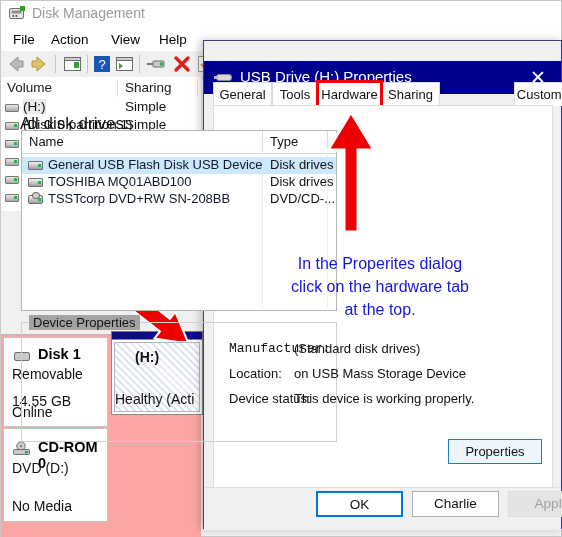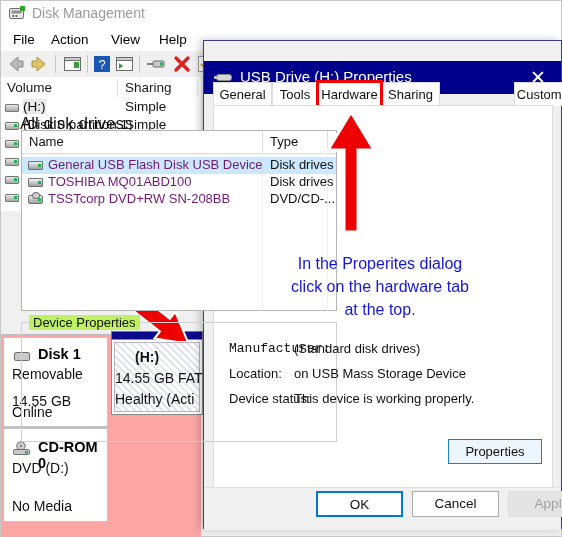--- a/index.html
+++ b/index.html
@@ -67,35 +67,35 @@
 
   #tabpanel{position:absolute;left:9px;top:64px;width:340px;height:393px;background:#fff;border:1px solid #dcdcdc;box-sizing:border-box;}
 
   #alldrives-label{position:absolute;left:20px;top:114px;font-size:17px;color:#111;}
   #lv{position:absolute;left:21px;top:130px;width:316px;height:181px;background:#fff;border:1px solid #b5b5b5;box-sizing:border-box;}
   #lv-head{position:absolute;left:0;top:0;width:314px;height:22px;background:#fff;border-bottom:1px solid #dadada;}
   .lvh{position:absolute;top:3px;font-size:13px;color:#111;}
   .lvh-div{position:absolute;top:0;width:1px;height:21px;background:#dcdcdc;}
   .lv-row{position:absolute;left:0;width:314px;height:17px;}
   .lv-row.sel{background:#cce8ff;}
-  .lv-name{position:absolute;left:26px;top:0px;font-size:13px;color:#701a75;white-space:nowrap;}
+  .lv-name{position:absolute;left:26px;top:0px;font-size:13px;color:#0f172a;white-space:nowrap;}
   .lv-type{position:absolute;left:248px;top:0px;font-size:13px;color:#111;white-space:nowrap;}
   .lv-ico{position:absolute;left:6px;top:4px;width:15px;height:9px;background:linear-gradient(#f2f2f2,#9f9f9f);border:1px solid #6f6f6f;border-radius:1px;box-sizing:border-box;}
   .lv-ico .led{position:absolute;right:1px;top:2px;width:3px;height:3px;background:#22b14c;}
   .lv-ico.cd{border-radius:2px;}
   .lv-ico.cd:before{content:"";position:absolute;left:3px;top:-4px;width:8px;height:7px;border:1px solid #6f6f6f;border-radius:50%;background:#cfcfcf;box-sizing:border-box;}
   .lv-divcol{position:absolute;left:240px;top:22px;width:1px;height:158px;background:#eee;}
 
   
   #anno-dlg{position:absolute;left:215px;top:232px;width:330px;text-align:center;
     font-weight:normal;font-size:16px;line-height:23px;color:#1616d8;margin-top:20px;}
 
   
   #grp{position:absolute;left:21px;top:322px;width:316px;height:120px;border:1px solid #d0d0d0;box-sizing:border-box;background:transparent;}
-  #grp-legend{position:absolute;left:29px;top:315px;background:#bef264;padding:0 4px;font-size:13px;color:#111;}
+  #grp-legend{position:absolute;left:29px;top:315px;background:#a3a3a3;padding:0 4px;font-size:13px;color:#111;}
   .kv-k{position:absolute;font-size:13px;color:#111;white-space:nowrap;}
   .kv-v{position:absolute;left:294px;font-size:13px;color:#111;white-space:nowrap;}
   #btn-props{position:absolute;left:448px;top:439px;width:94px;height:25px;background:#eef6fd;border:1px solid #1a7fd4;
     box-sizing:border-box;font-size:13px;color:#111;line-height:23px;text-align:center;}
 
   #dlg-footer{position:absolute;left:1px;top:457px;width:355px;height:30px;background:#f0f0f0;border-top:1px solid #dfdfdf;}
   .dbtn{position:absolute;top:491px;width:87px;height:26px;box-sizing:border-box;font-size:13.5px;line-height:24px;text-align:center;}
   #btn-ok{left:316px;background:#fff;border:2px solid #0078d7;color:#111;}
   #btn-cancel{left:412px;background:#fff;border:1px solid #adadad;color:#111;}
   #btn-apply{left:508px;background:#e4e4e4;border:1px solid #dcdcdc;color:#a0a0a0;}
@@ -256,21 +256,20 @@
         <span class="disk-title" style="left:34px;top:10px;">CD-ROM 0</span>
         <span class="disk-line" style="left:8px;top:31px;">DVD (D:)</span>
         <span class="disk-line" style="left:8px;top:69px;text-align:center;">No Media</span>
       </div>
     </div>
 
     <div id="part-head"></div>
     <div id="part-box"></div>
     <div id="part-hatch"></div>
     <span class="part-line" style="left:134px;top:348px;font-weight:bold;">(H:)</span>
-    <span class="part-line" style="left:114px;top:369px;">14.55 GB FAT</span>
     <span class="part-line" style="left:114px;top:390px;">Healthy (Acti</span>
 
     <div class="arrow" style="left:108px;top:296px;">
       <svg width="96" height="44" viewBox="0 0 96 44">
         <g transform="rotate(38 48 22)">
           <path d="M8 14 L58 14 L58 5 L88 22 L58 39 L58 30 L8 30 Z" fill="#ee0000" stroke="#ffffff" stroke-width="2"></path>
         </g>
       </svg>
     </div>
   </div>
@@ -353,16 +352,16 @@
   <span class="kv-v" style="top:341px;">(Standard disk drives)</span>
   <span class="kv-k" style="left:229px;top:366px;">Location:</span>
   <span class="kv-v" style="top:366px;">on USB Mass Storage Device</span>
   <span class="kv-k" style="left:229px;top:391px;">Device status:</span>
   <span class="kv-v" style="top:391px;">This device is working properly.</span>
 
   <div id="btn-props">Properties</div>
 
   <div id="dlg-footer" style="position:absolute;left:204px;top:487px;width:357px;height:42px;background:#f0f0f0;border-top:1px solid #dfdfdf;"></div>
   <div class="dbtn" id="btn-ok">OK</div>
-  <div class="dbtn" id="btn-cancel">Cancel</div>
+  <div class="dbtn" id="btn-cancel">Charlie</div>
   <div class="dbtn" id="btn-apply">Apply</div>
 
 </div>
 
 </body></html>

